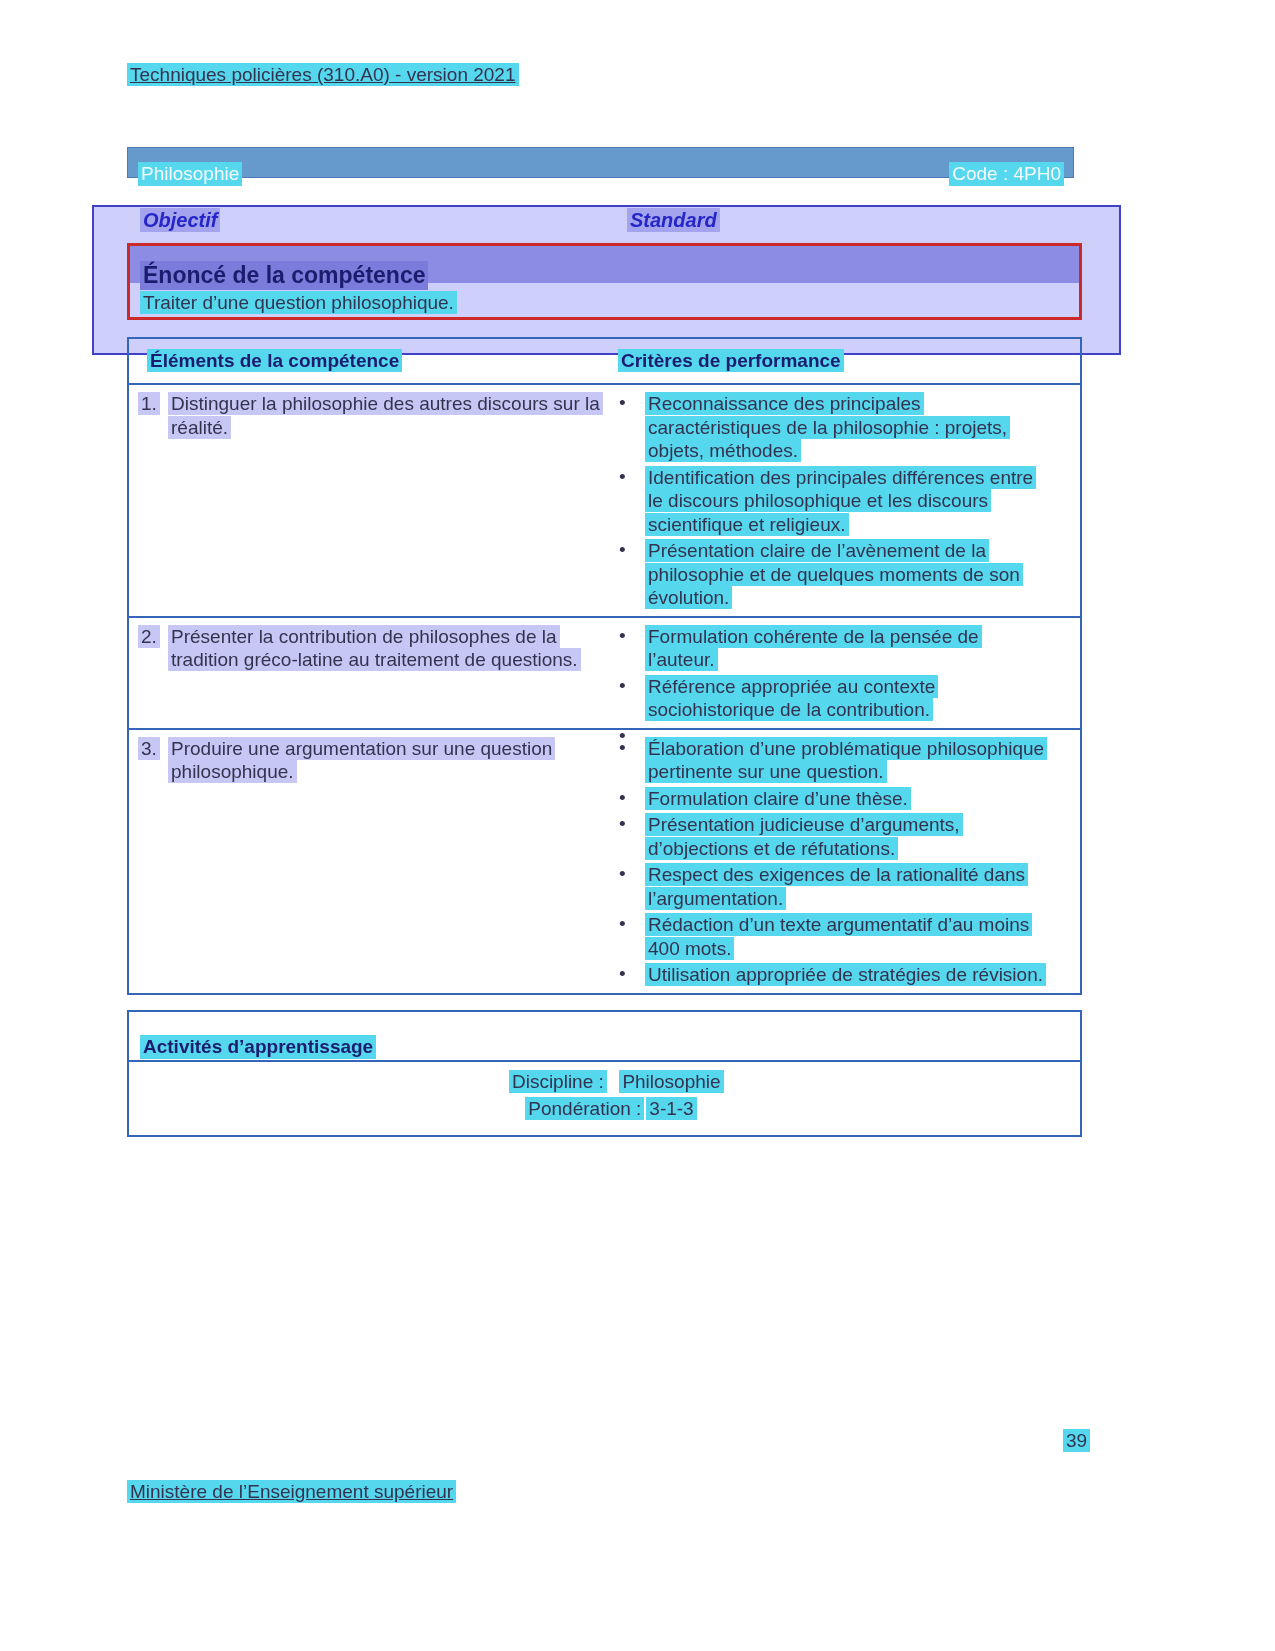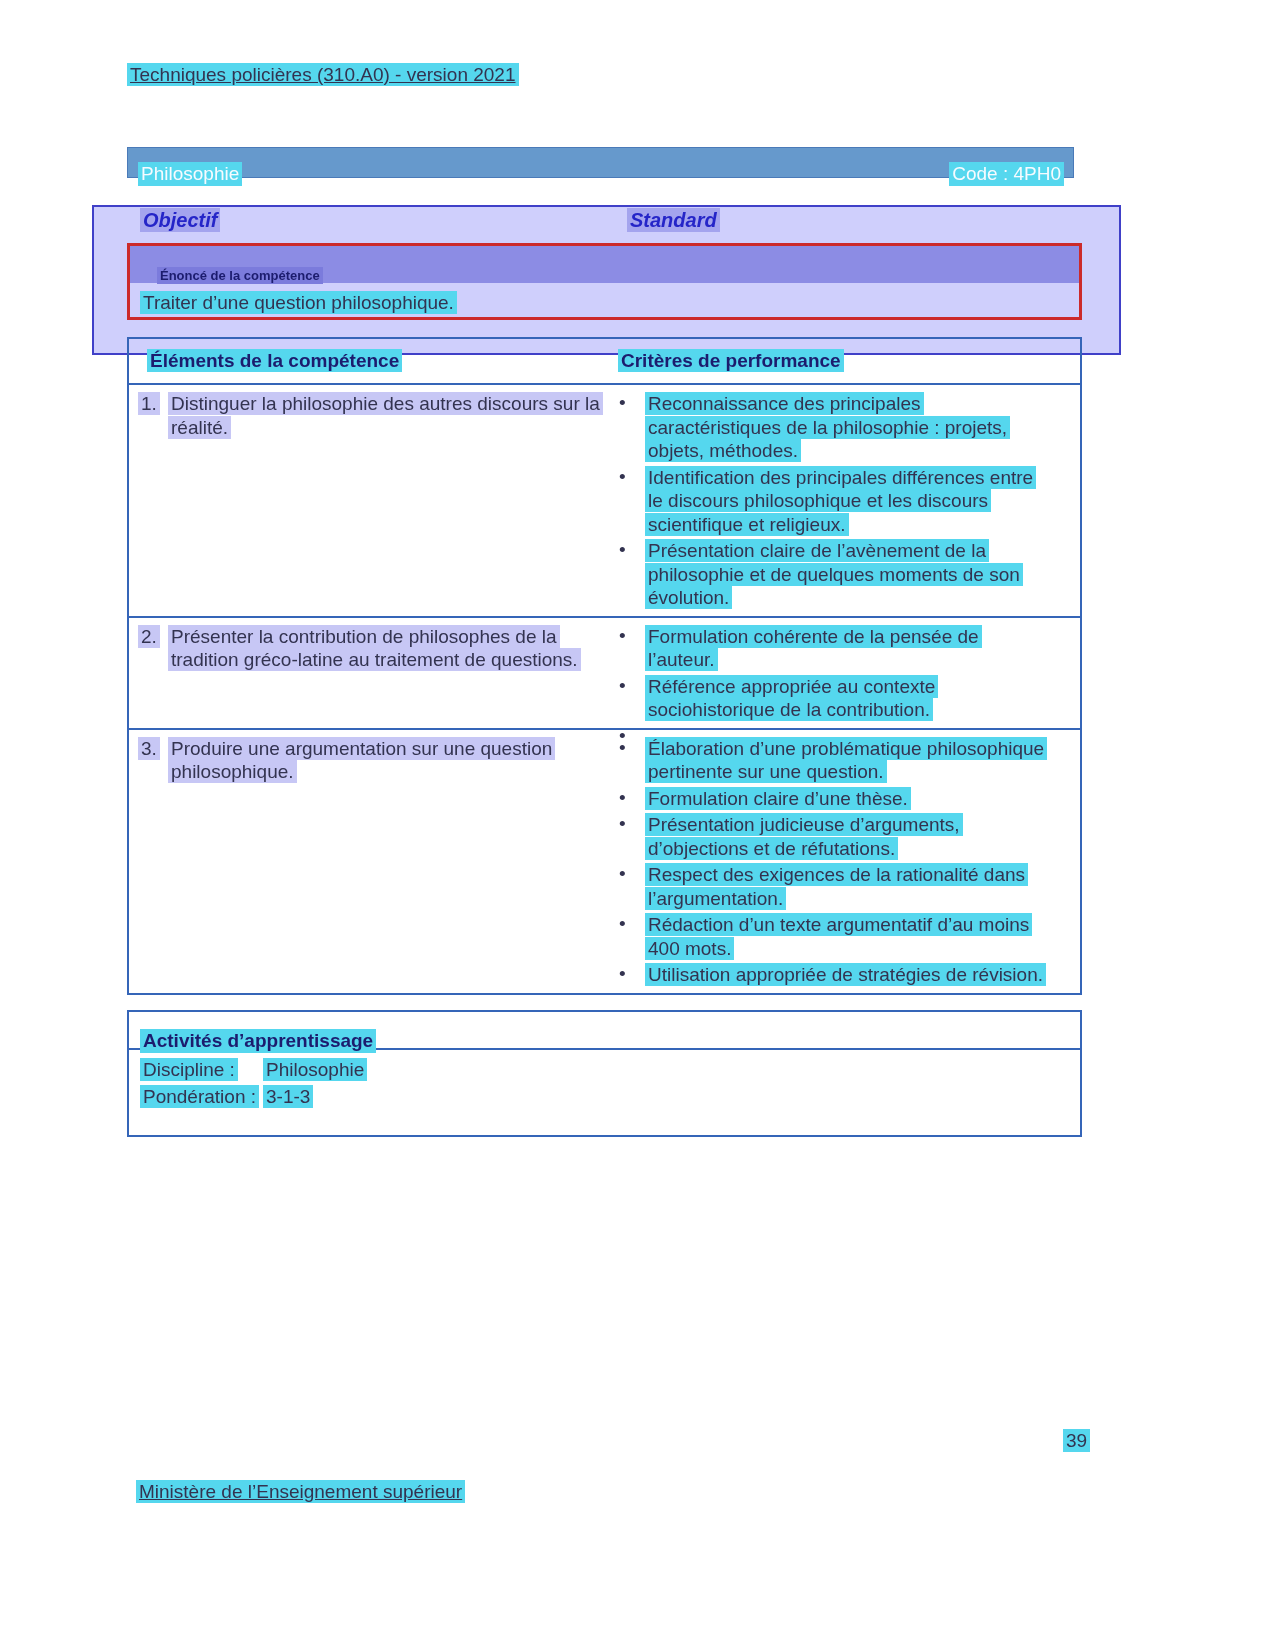--- a/index.html
+++ b/index.html
@@ -34,22 +34,22 @@
   }
   .obj-label.objectif{left:46px;}
   .obj-label.standard{left:533px;border-radius:10px;}
 
   .enonce-box{
     position:absolute;left:33px;top:36px;width:955px;height:77px;box-sizing:border-box;
     border:3px solid var(--border-red,#cc2a2a);
   }
   .enonce-header{
     height:37px;box-sizing:border-box;background:var(--band-purple,#8c8ce4);
-    display:flex;align-items:center;padding-left:27px;
-    font-weight:bold;font-size:13px;color:var(--navy-heading,#1c1c6e);
+    display:flex;align-items:center;padding-left:10px;
+    font-weight:bold;font-size:23px;color:var(--navy-heading,#1c1c6e);
   }
   .enonce-body{padding:9px 0 0 10px;font-size:19px;}
 
   .comp-table{
     position:absolute;left:127px;top:337px;width:955px;min-height:651px;box-sizing:border-box;
     border:2px solid var(--border-blue,#3565b8);background:transparent;
   }
   .comp-head{
     display:grid;grid-template-columns:471px 1fr;height:44px;align-items:center;
     border-bottom:2px solid var(--border-blue,#3565b8);
@@ -66,28 +66,28 @@
   .elem-wrap{max-width:432px;}
   .cell-right{padding-left:45px;}
   .bullet-item{position:relative;max-width:407px;margin-bottom:3px;}
   .bullet-dot{position:absolute;left:-26px;top:-1px;color:var(--text-body,#333350);}
 
   .activities-box{
     position:absolute;left:127px;top:1010px;width:955px;height:127px;box-sizing:border-box;
     border:2px solid var(--border-blue,#3565b8);
   }
   .act-title-row{
-    height:38px;box-sizing:border-box;border-bottom:2px solid var(--border-blue,#3565b8);
+    height:50px;box-sizing:border-box;border-bottom:2px solid var(--border-blue,#3565b8);
     display:flex;align-items:center;padding-left:11px;
     font-weight:bold;font-size:19px;color:var(--navy-heading,#1c1c6e);
   }
-  .act-body{padding:6px 0 0 11px;font-size:19px;line-height:27px;}
+  .act-body{padding:6px 0 0 11px;font-size:19px;line-height:27px;text-align:center;}
   .act-label-slot{display:inline-block;width:123px;}
 
-  .doc-footer{position:absolute;left:136px;top:1481px;font-size:19px;}
+  .doc-footer{position:absolute;left:127px;top:1481px;font-size:19px;}
   .page-number{position:absolute;left:1063px;top:1430px;font-size:19px;}
 </style>
 </head>
 <body>
 
 <div class="page">
 
   <div class="doc-header">
     <span class="hl cyan ul">Techniques policières (310.A0) - version 2021</span>
   </div>

